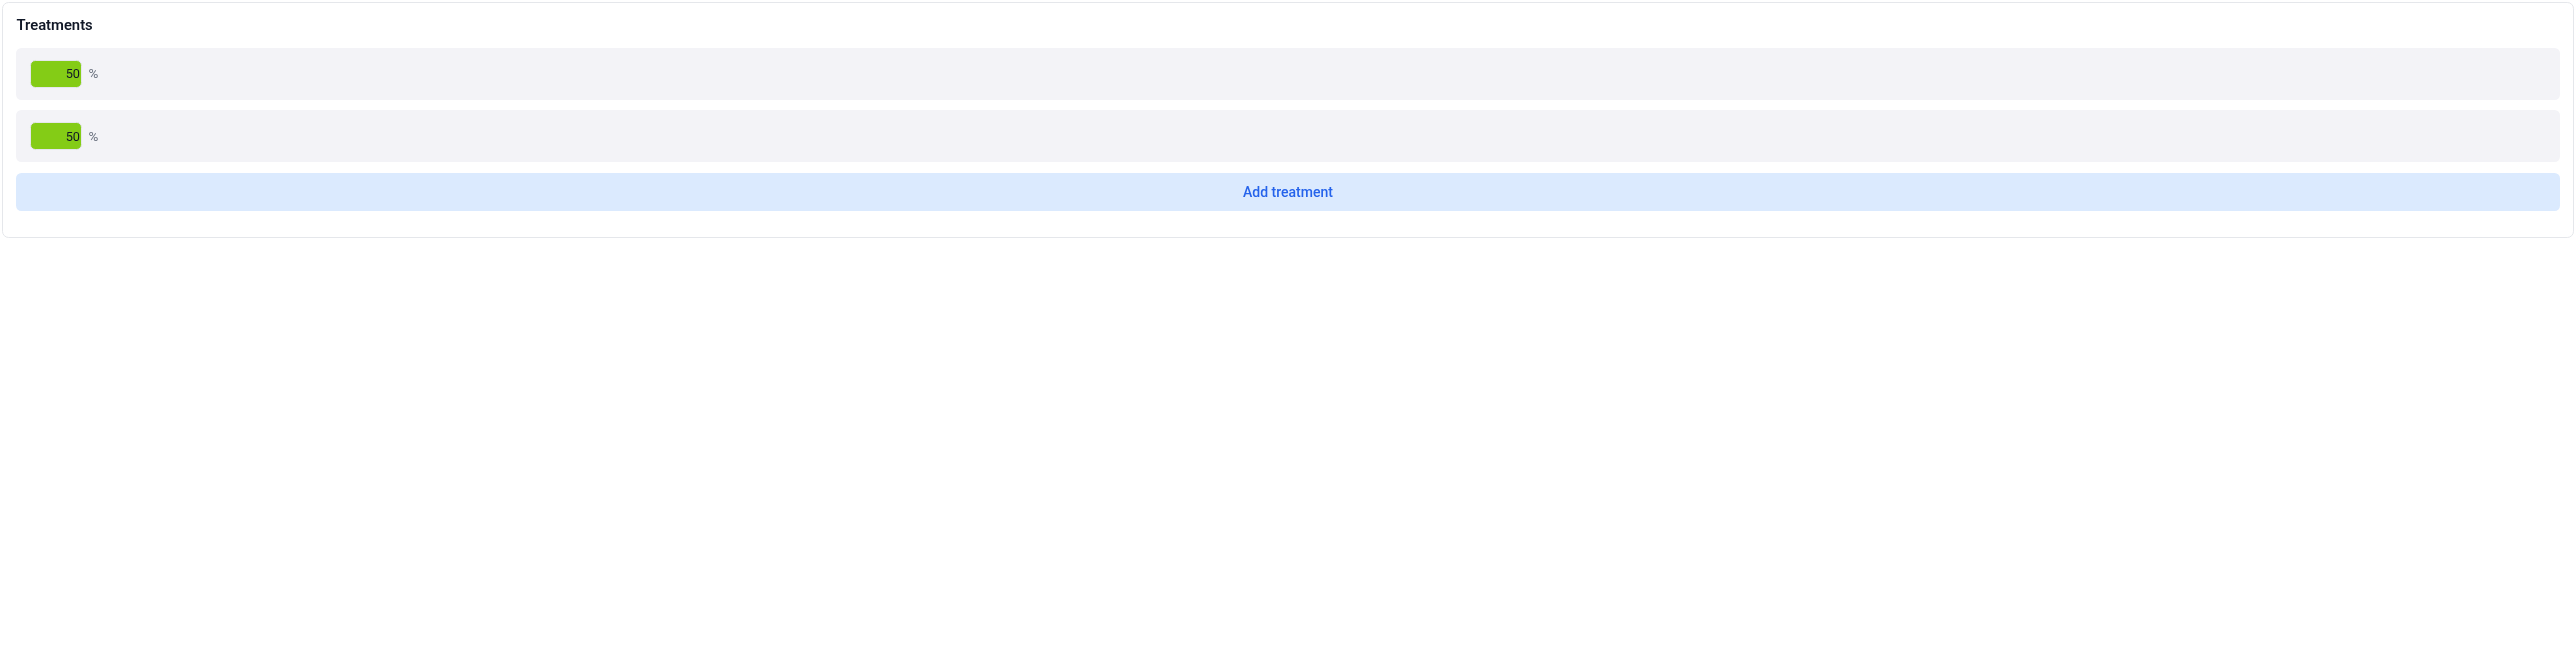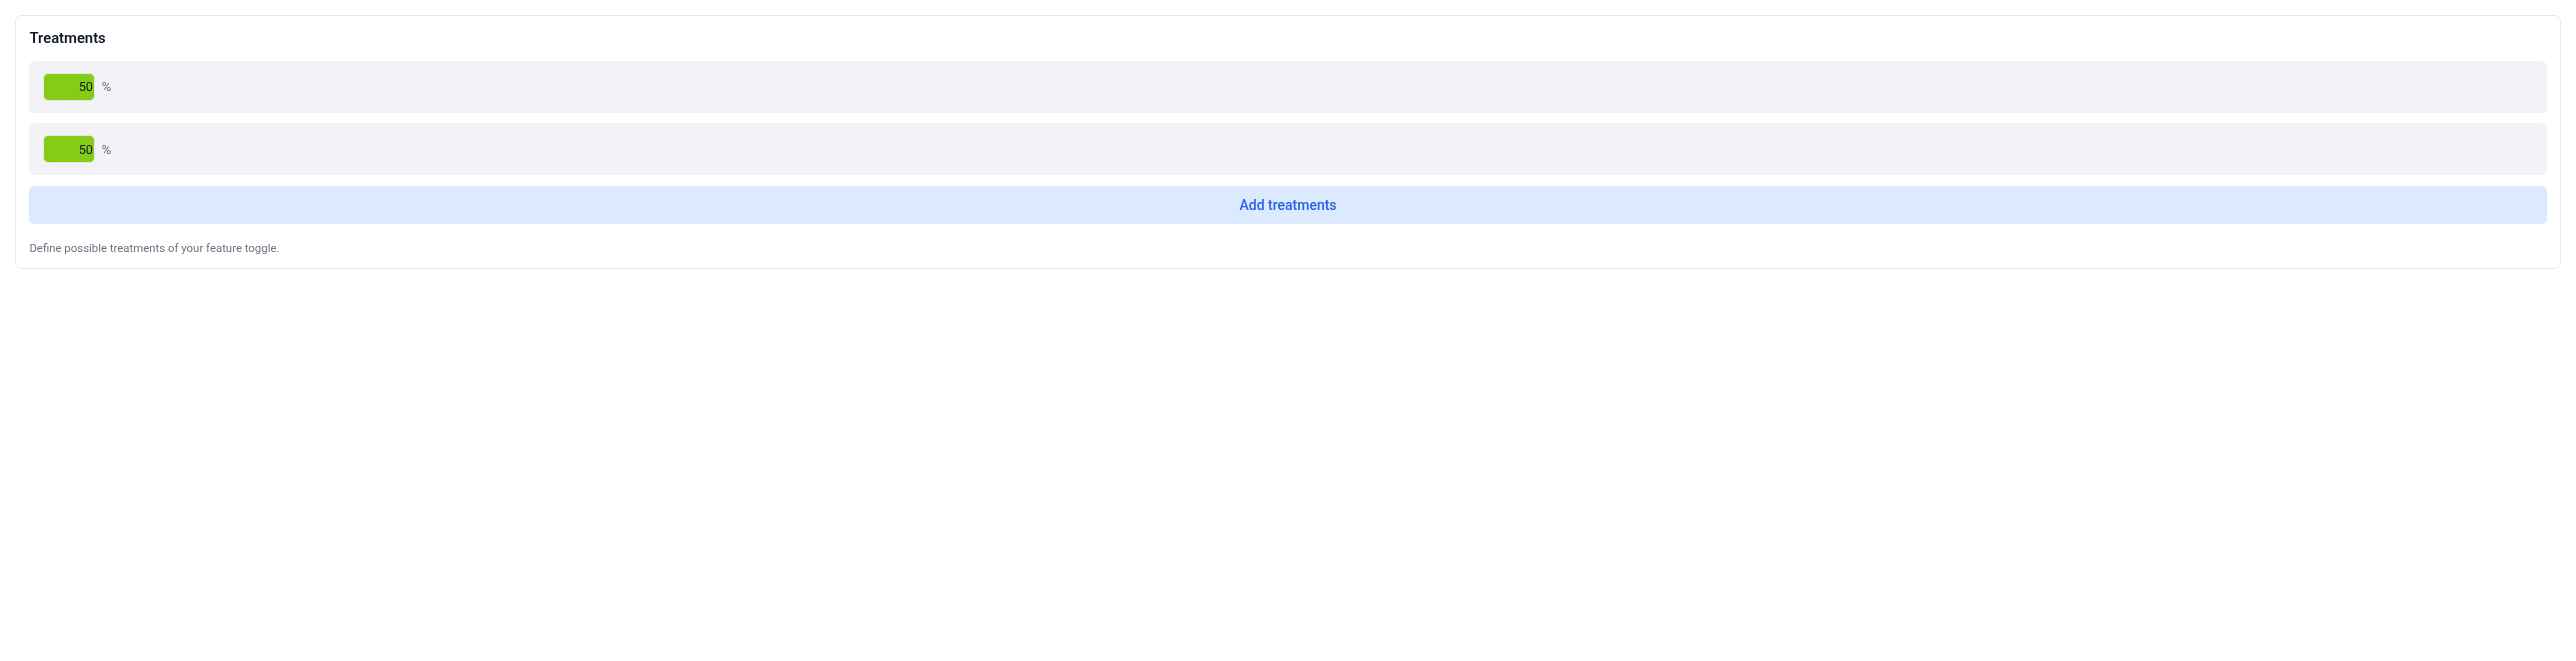--- a/index.html
+++ b/index.html
@@ -9,21 +9,21 @@
     }
     body {
       font-family: -apple-system, BlinkMacSystemFont, "Segoe UI", Roboto, Helvetica, Arial, sans-serif;
       background: #ffffff;
       padding: 0;
     }
     .panel {
       border: 0.7px solid #e5e7eb;
       border-radius: 6.7px;
       padding: 13.4px;
-      margin: 15px;
+      margin: 2px;
       background: #ffffff;
     }
     .panel-title {
       font-size: 14.8px;
       font-weight: 600;
       color: #111827;
       margin-bottom: 13.4px;
     }
     .treatment-row {
       display: flex;
@@ -104,17 +104,16 @@
     </div>
   </div>
 
   <div class="treatment-row">
     <div class="treatment-right">
       <input type="text" class="percent-input" value="50" style="">
       <span class="percent-sign">%</span>
     </div>
   </div>
 
-  <button class="add-treatment-btn">Add treatments</button>
+  <button class="add-treatment-btn">Add treatment</button>
 
-  <p class="help-text">Define possible treatments of your feature toggle.</p>
 </div>
 
 
 </body></html>

